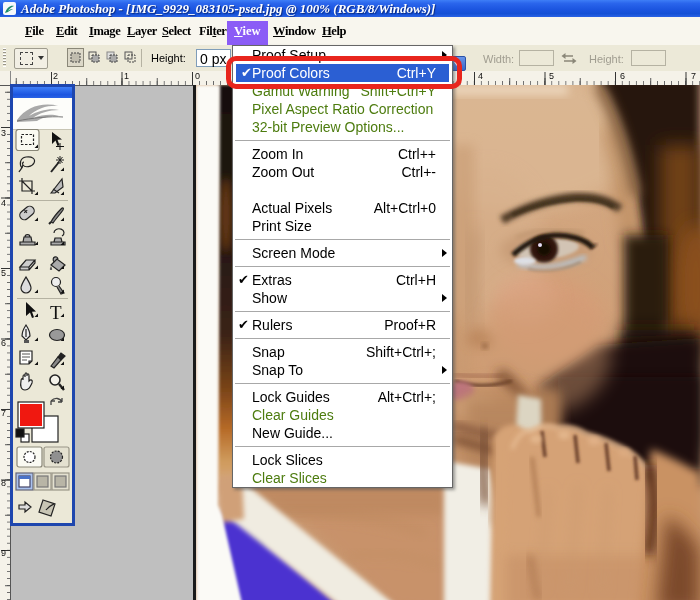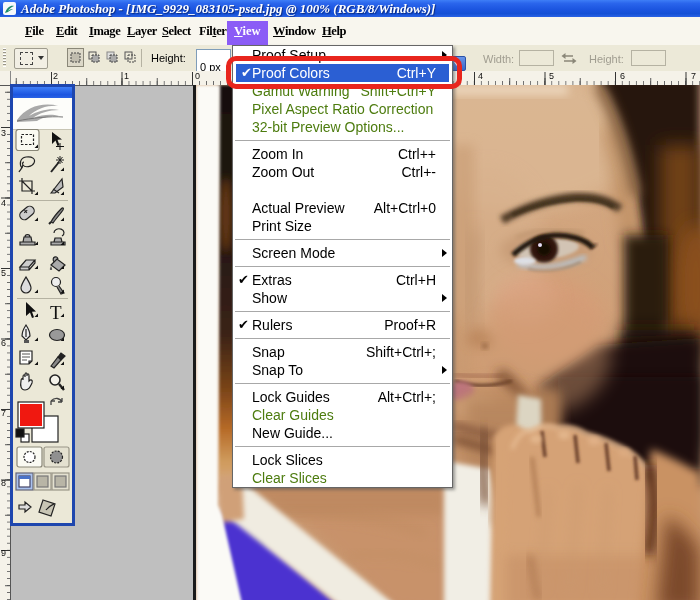--- a/index.html
+++ b/index.html
@@ -24,21 +24,21 @@
   #grip{left:3px;top:48px;width:3px;height:19px;
     background:repeating-linear-gradient(#fff 0 1px,#9a968a 1px 2px,transparent 2px 3px);}
   #toolbtn{left:14px;top:48px;width:32px;height:19px;background:#f2efe4;
     border:1px solid #9e9b8e;border-radius:2px;}
   #toolbtn .dash{position:absolute;left:5px;top:3px;width:11px;height:11px;
     border:1px dashed #444;}
   #toolbtn .arr{position:absolute;right:3px;top:7px;width:0;height:0;
     border-left:3px solid transparent;border-right:3px solid transparent;border-top:4px solid #333;}
   #feath{left:151px;top:52px;font-size:11px;color:#000;}
   #feathinp{left:196px;top:49px;width:30px;height:15px;background:#fff;border:1px solid #7f9db9;
-    font-size:11px;padding:11px 0 0 3px;color:#000;}
+    font-size:14px;padding:1px 0 0 3px;color:#000;}
   .gray{color:#a09d90;}
   #wlab{left:483px;top:53px;font-size:11px;}
   #winp{left:519px;top:50px;width:33px;height:14px;border:1px solid #b5b2a2;}
   #hlab{left:589px;top:53px;font-size:11px;}
   #hinp{left:631px;top:50px;width:33px;height:14px;border:1px solid #b5b2a2;}
   #combo{left:449px;top:56px;width:15px;height:13px;background:linear-gradient(#6a95e8,#3a67c8);
     border:1px solid #2a52a8;border-radius:2px;}
   #combo:after{content:"";position:absolute;left:4px;top:5px;border-left:3px solid transparent;
     border-right:3px solid transparent;border-top:4px solid #fff;}
   
@@ -453,21 +453,21 @@
   <div class="msep" style="top:94px"></div>
   <div class="mrow" style="top:99px">
       <span class="lbl">Zoom In</span>
       <span class="sc">Ctrl++</span>
     </div>
   <div class="mrow" style="top:117px">
       <span class="lbl">Zoom Out</span>
       <span class="sc">Ctrl+-</span>
     </div>
   <div class="mrow" style="top:153px">
-      <span class="lbl">Actual Preview</span>
+      <span class="lbl">Actual Pixels</span>
       <span class="sc">Alt+Ctrl+0</span>
     </div>
   <div class="mrow" style="top:171px">
       <span class="lbl">Print Size</span>
     </div>
   <div class="msep" style="top:193px"></div>
   <div class="mrow" style="top:198px">
       <span class="lbl">Screen Mode</span>
       <span class="sub"></span>
     </div>

